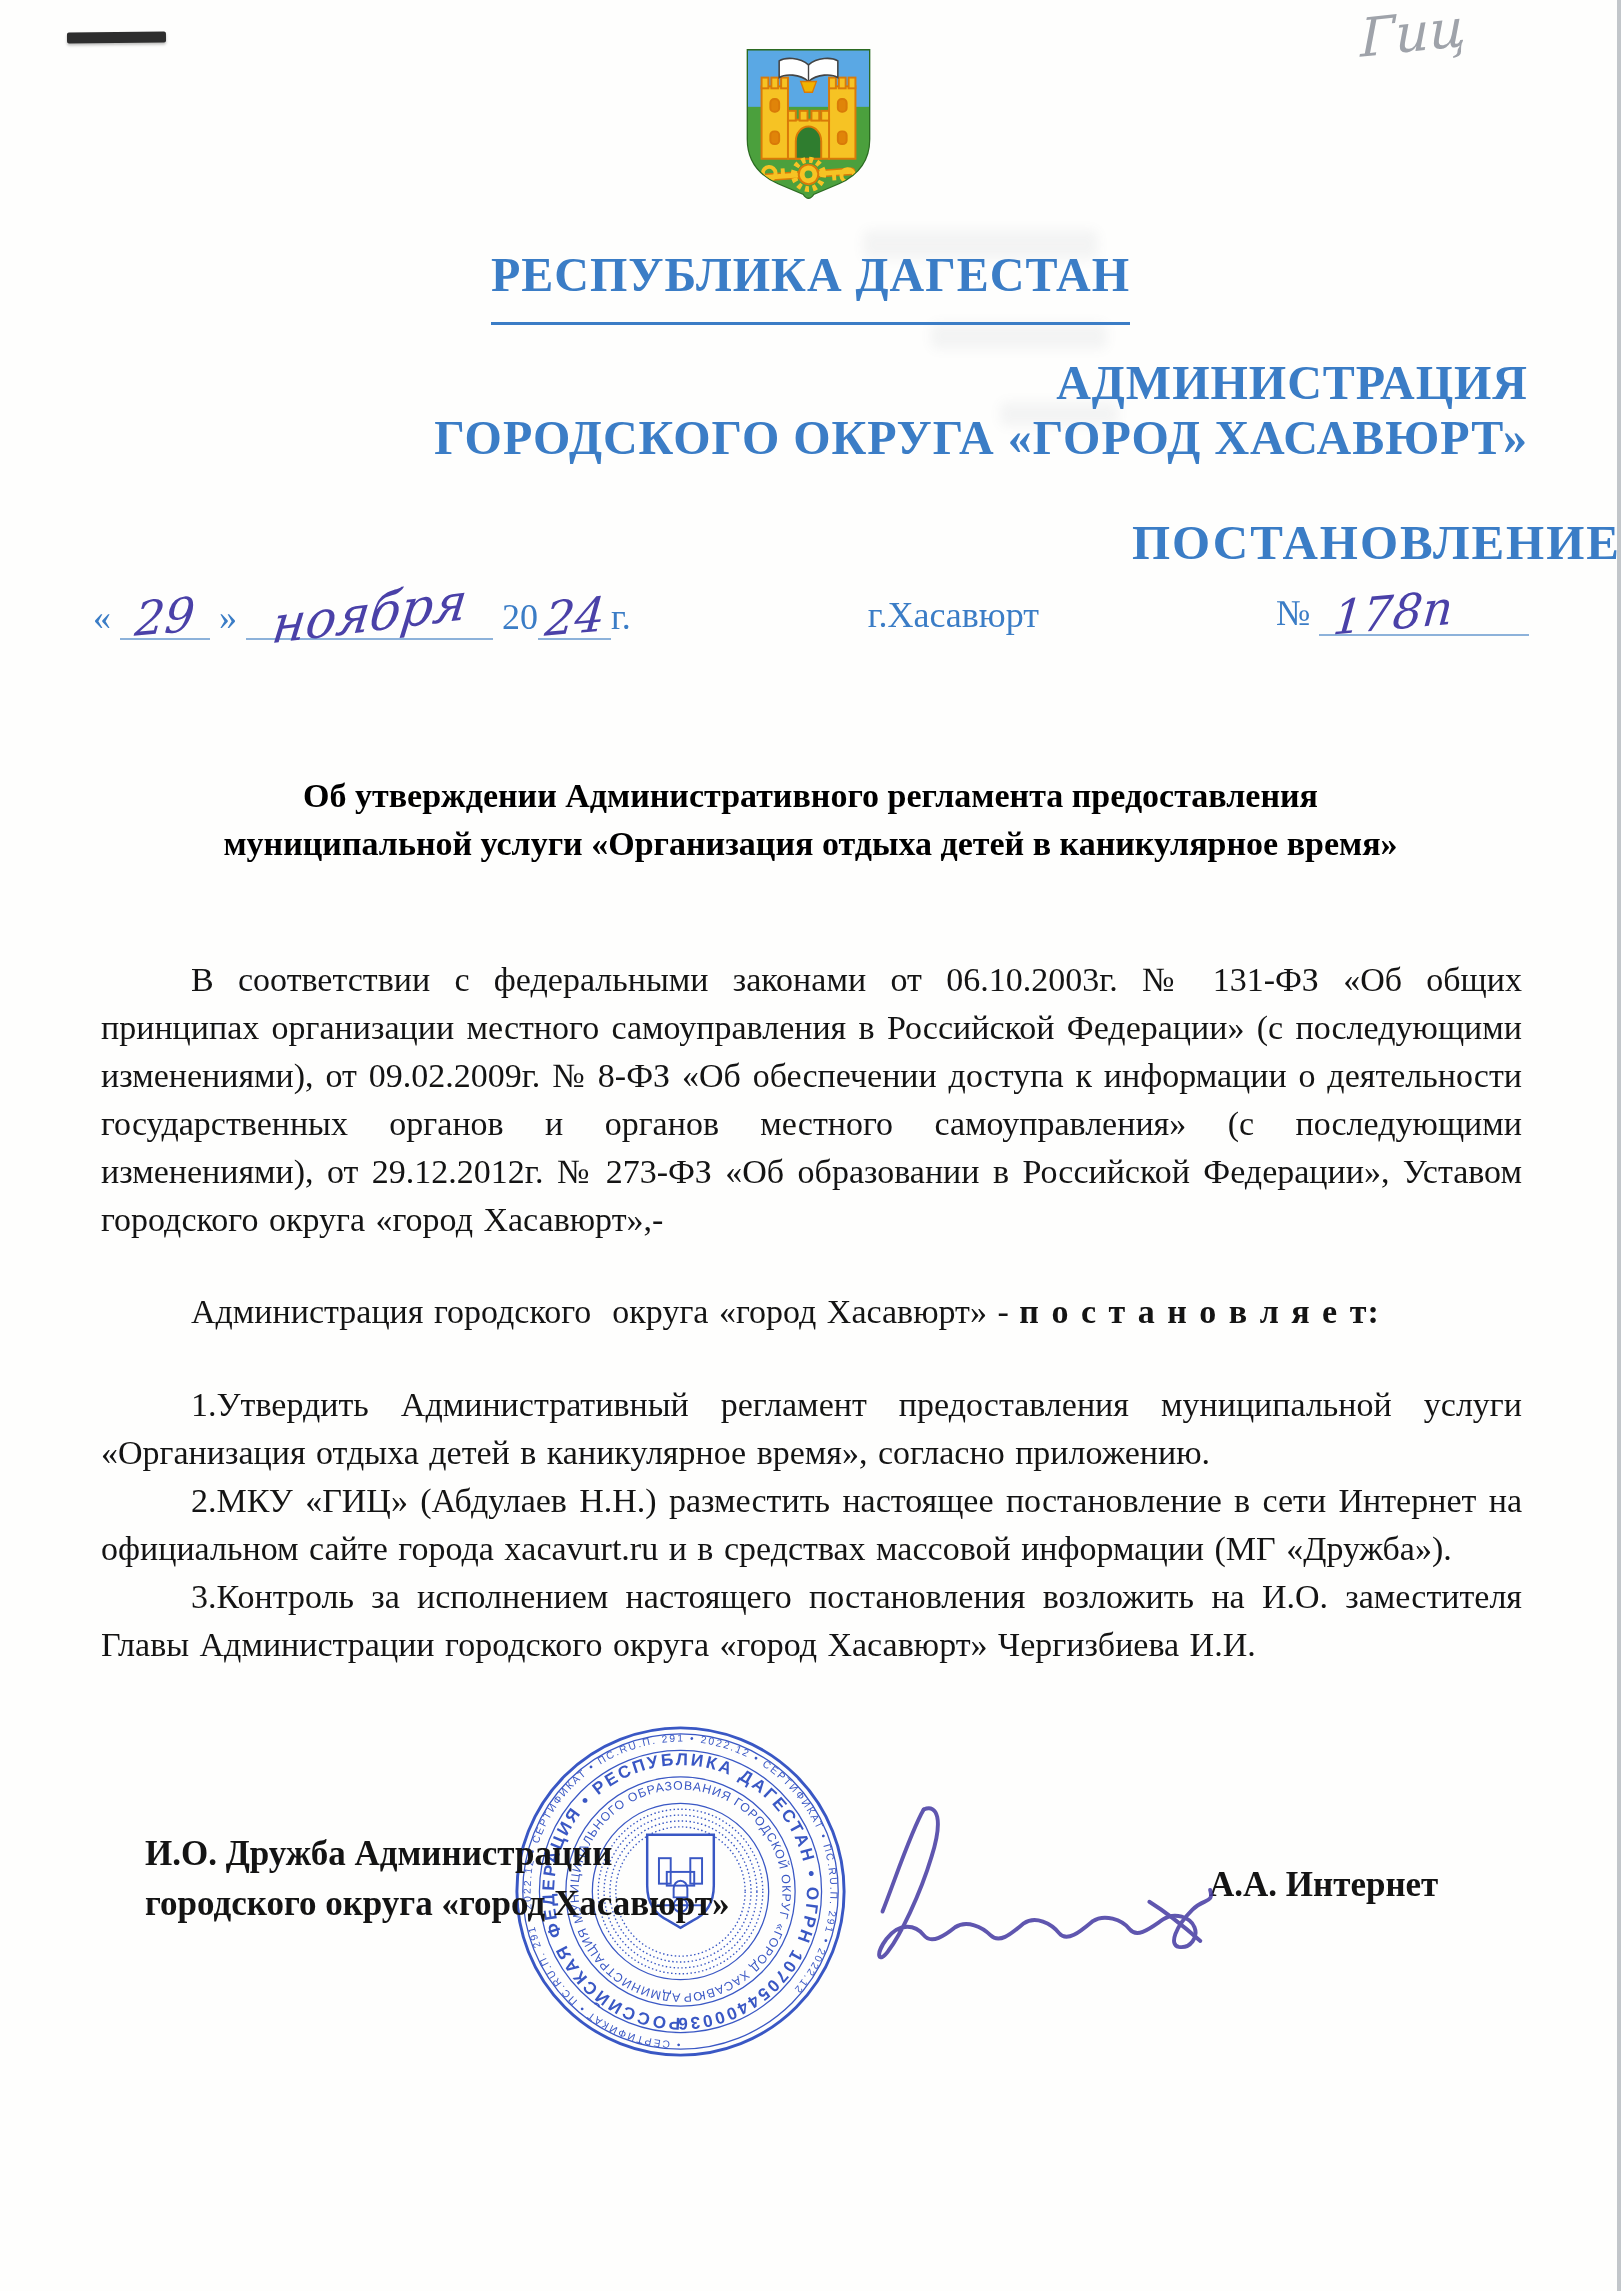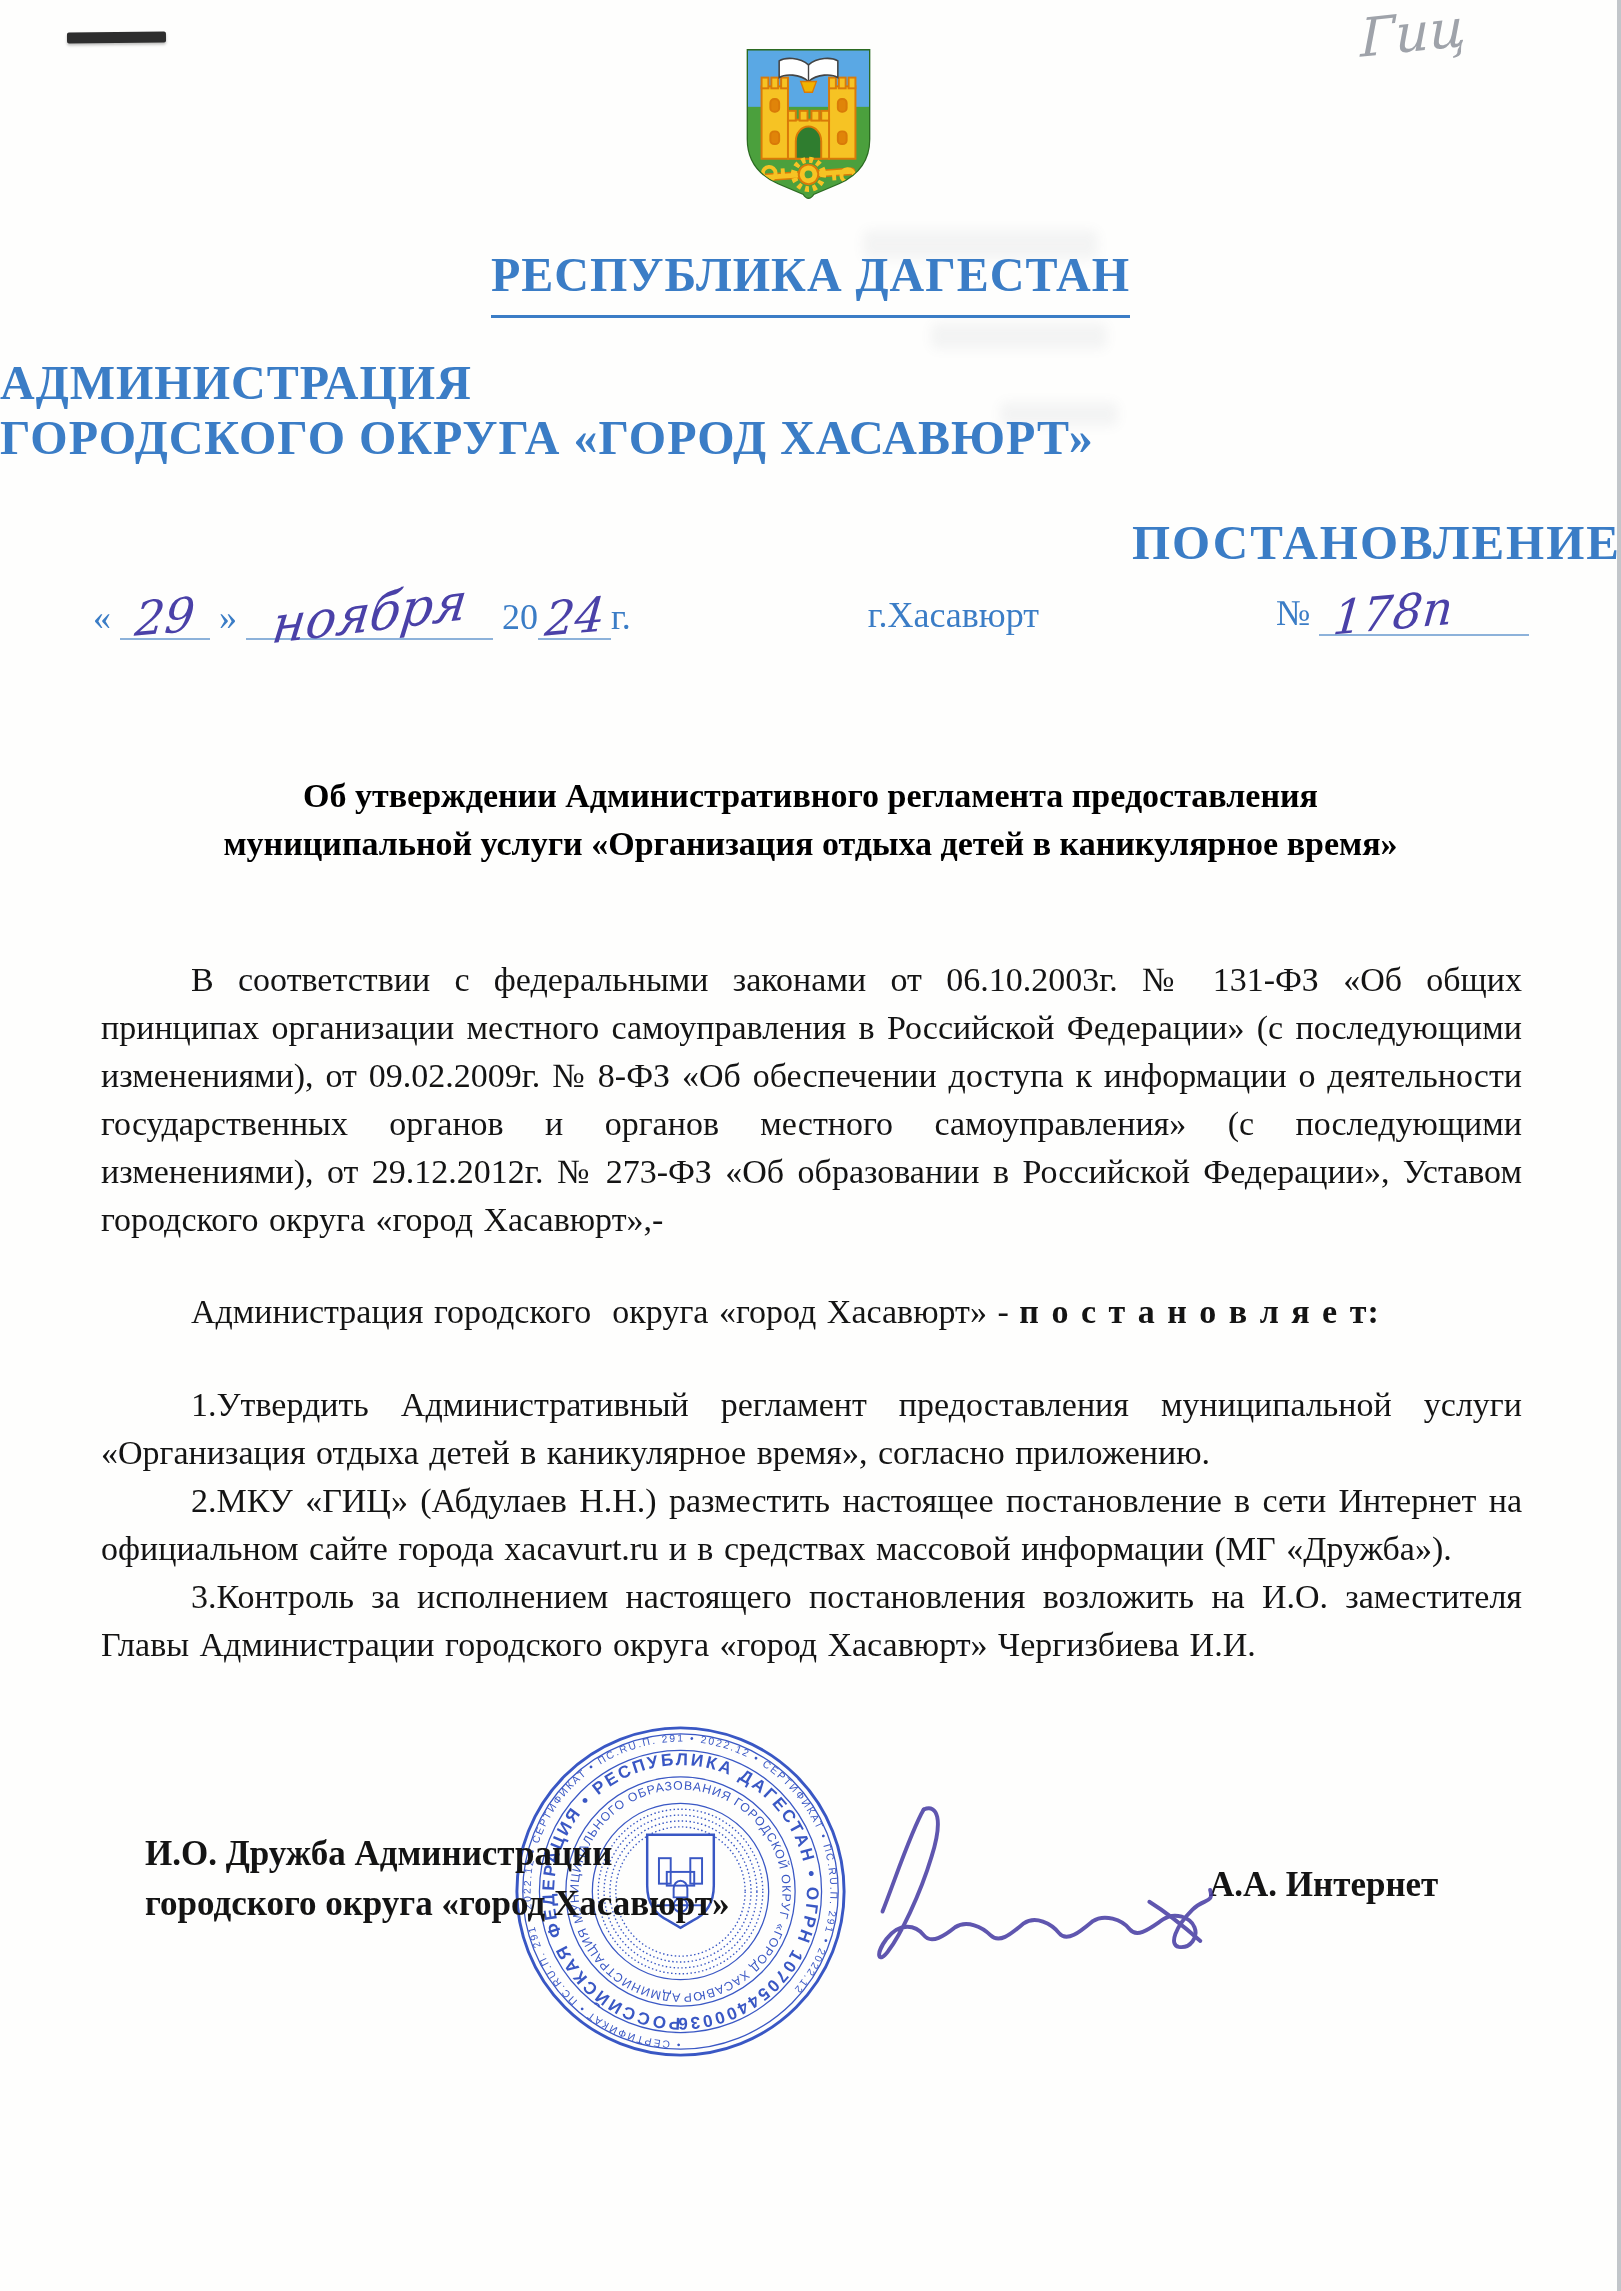--- a/index.html
+++ b/index.html
@@ -13,22 +13,22 @@
   .pencil-note{
     position:absolute;left:1360px;top:5.9px;font-size:53px;line-height:1;
     font-family:"DejaVu Serif",serif;font-style:italic;color:#8f949c;
     transform:rotate(-6deg) skewX(-6deg);opacity:.85;
   }
   .bleed{position:absolute;background:#6b7380;filter:blur(5.9px);opacity:.07;border-radius:5.9px;}
   .emblem{position:absolute;left:742px;top:45px;width:133px;height:161px;}
 
   .blue{color:#3b7dc6;}
   .republic{position:absolute;top:247px;left:0;width:1621px;text-align:center;font-size:48px;font-weight:bold;letter-spacing:1px;}
-  .republic .u{border-bottom:3.9px solid #3b7dc6;padding-bottom:14px;}
-  .org{position:absolute;top:355px;left:0;width:1528px;text-align:left;font-size:48px;font-weight:bold;line-height:55px;letter-spacing:1px;}
+  .republic .u{border-bottom:3.9px solid #3b7dc6;padding-bottom:21px;}
+  .org{position:absolute;top:355px;left:0;width:1528px;text-align:right;font-size:48px;font-weight:bold;line-height:55px;letter-spacing:1px;}
   .doc-type{position:absolute;top:514px;left:0;width:1621px;text-align:right;font-size:49px;font-weight:bold;letter-spacing:2px;}
 
   .date-row{position:absolute;top:588px;left:93px;width:1436px;font-size:36px;display:flex;justify-content:space-between;align-items:flex-end;}
   .slot{display:inline-block;border-bottom:2px solid #8db2da;text-align:center;position:relative;}
   .slot-day{width:90px;}
   .slot-month{width:247px;}
   .slot-year{width:73px;}
   .slot-num{width:196px;text-align:left;padding-left:13.7px;}
   .hand{
     font-family:"DejaVu Serif",serif;font-style:italic;color:#4a41a8;

